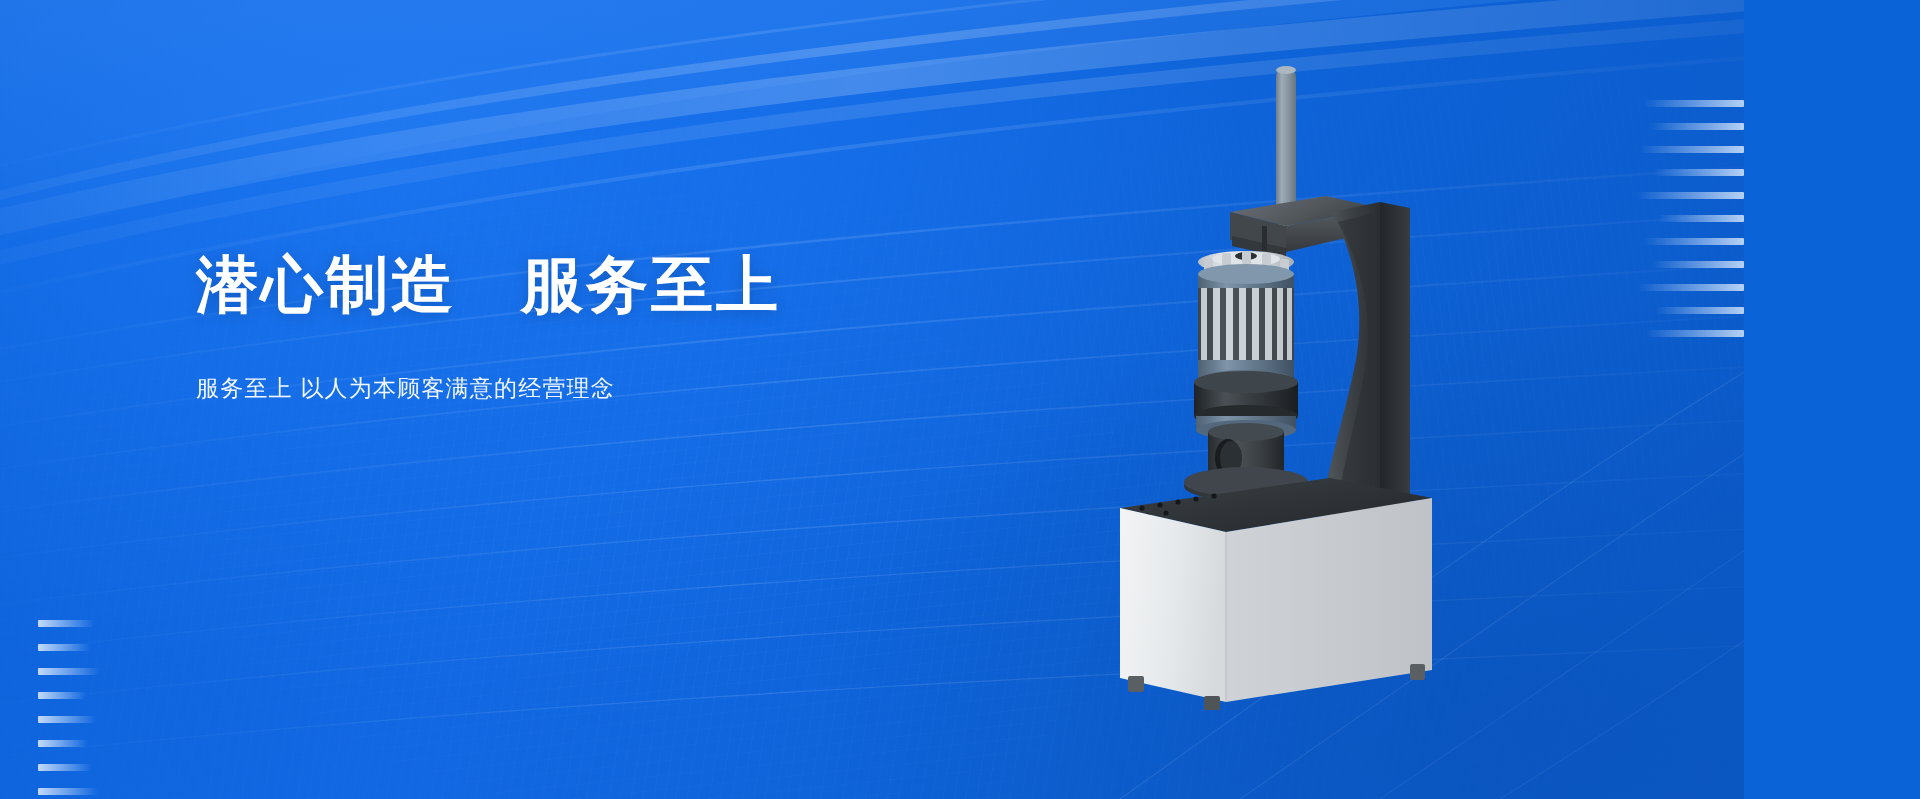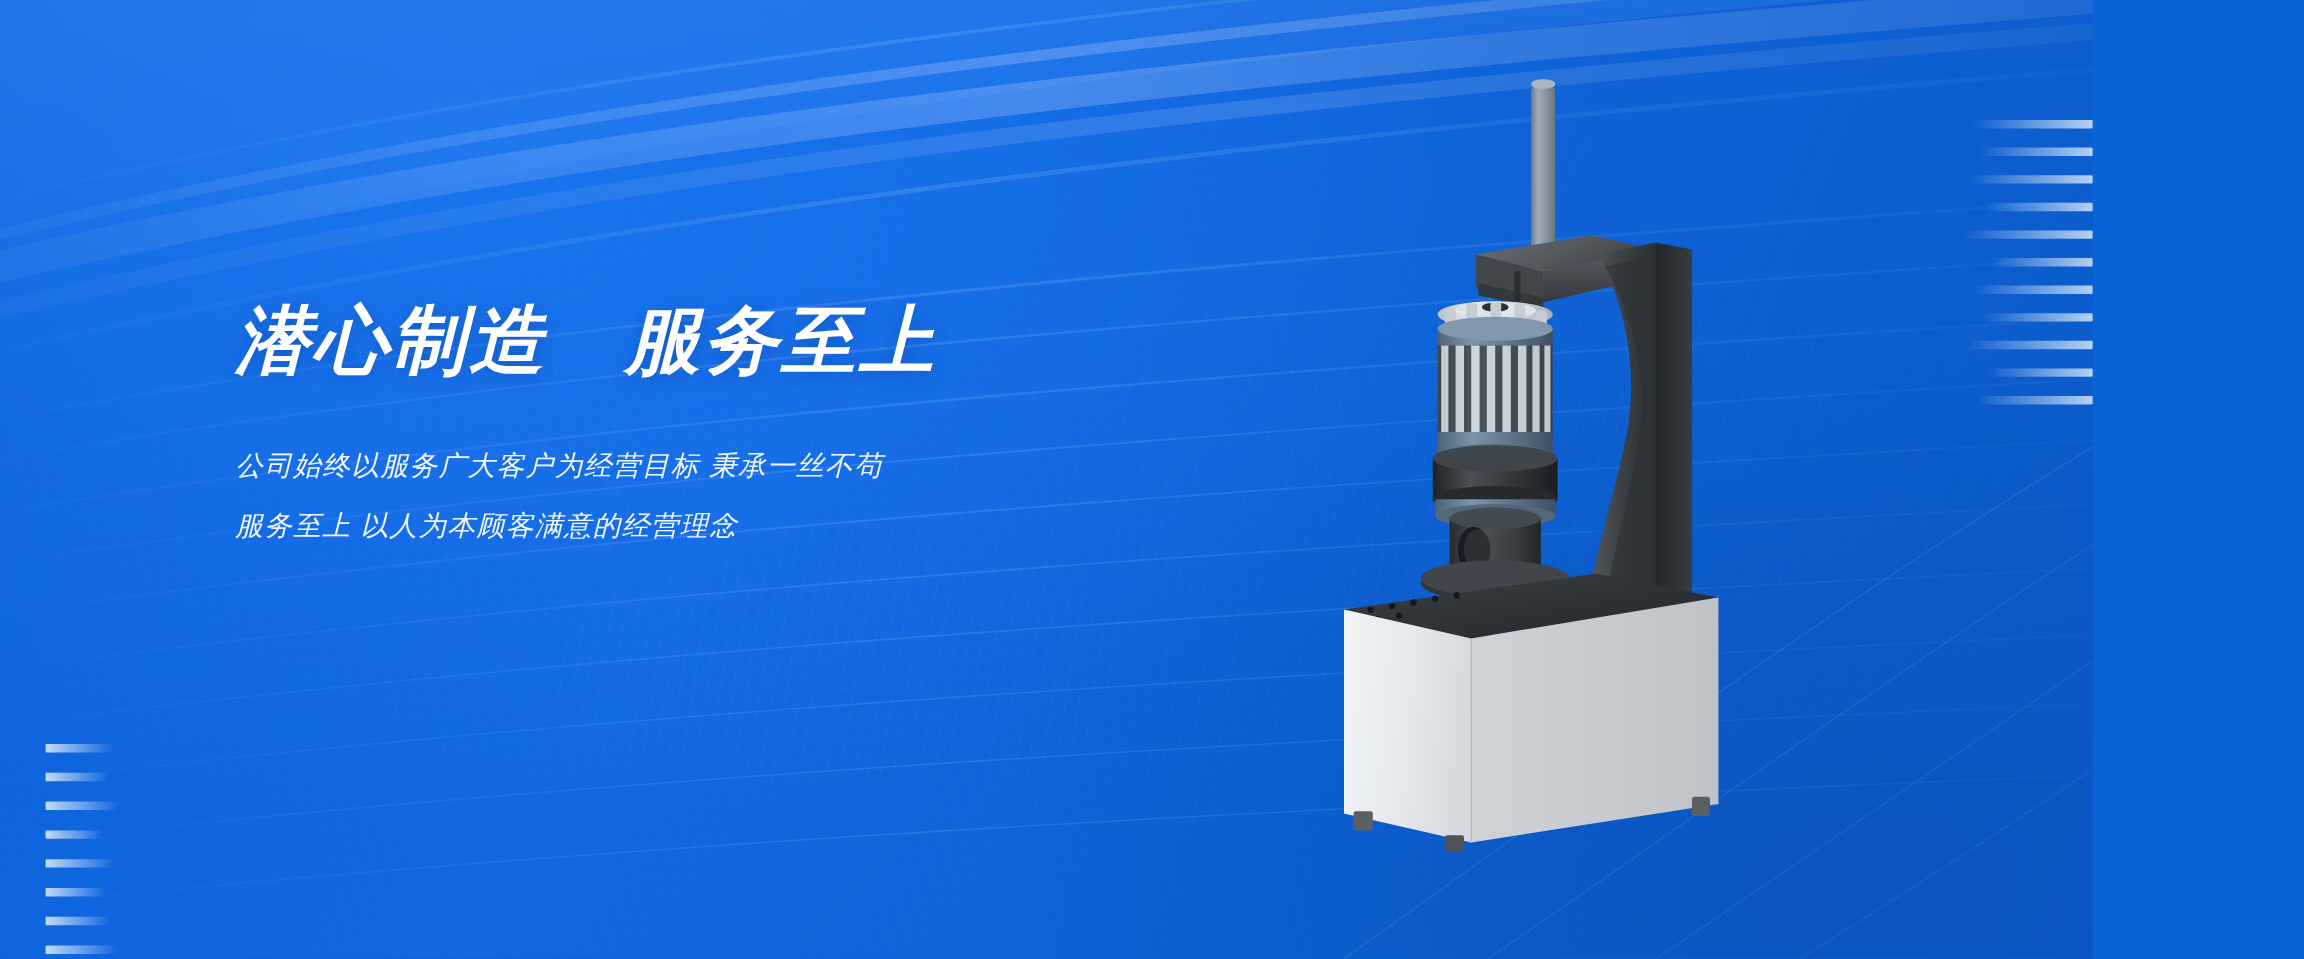--- a/index.html
+++ b/index.html
@@ -7,21 +7,20 @@
     width:1920px;height:799px;overflow:hidden;
     font-family:"Liberation Sans","DejaVu Sans",sans-serif;
     background:#0b63d8;
   }
   .banner{
     position:relative;width:1744px;height:799px;overflow:hidden;
     background:
       radial-gradient(ellipse 1400px 900px at 22% 18%, #1a74ef 0%, rgba(26,116,239,0) 62%),
       radial-gradient(ellipse 1100px 700px at 88% 92%, #0a55bf 0%, rgba(10,85,191,0) 65%),
       linear-gradient(118deg,#0c62d9 0%,#1168e2 38%,#0e62d6 65%,#0a58c6 100%);
-    font-style: italic;
   }
 
   
   .bg-layer{position:absolute;inset:0;pointer-events:none;}
 
   .mesh{
     opacity:.5;
     background-image:
       repeating-linear-gradient(99deg, rgba(255,255,255,.055) 0px, rgba(255,255,255,.055) 1px, rgba(255,255,255,0) 1px, rgba(255,255,255,0) 11px),
       repeating-linear-gradient(174deg, rgba(255,255,255,.04) 0px, rgba(255,255,255,.04) 1px, rgba(255,255,255,0) 1px, rgba(255,255,255,0) 14px);
@@ -161,21 +160,20 @@
     <div class="bar" style="width:58px"></div>
     <div class="bar" style="width:50px"></div>
     <div class="bar" style="width:54px"></div>
     <div class="bar" style="width:60px"></div>
 
   </div>
 
   <div class="copy">
     <h1 class="headline">潜心制造　服务至上</h1>
     <div class="subcopy">
-      <p class="subline">公司始终以服务广大客户为经营目标 秉承一丝不苟</p>
       <p class="subline">服务至上 以人为本顾客满意的经营理念</p>
     </div>
   </div>
 
   <div class="product">
     <svg width="420" height="680" viewBox="0 0 420 680" aria-hidden="true">
       <defs>
         <linearGradient id="rodG" x1="0" y1="0" x2="1" y2="0">
           <stop offset="0%" stop-color="#6d7d8b"></stop>
           <stop offset="28%" stop-color="#9dabb6"></stop>

